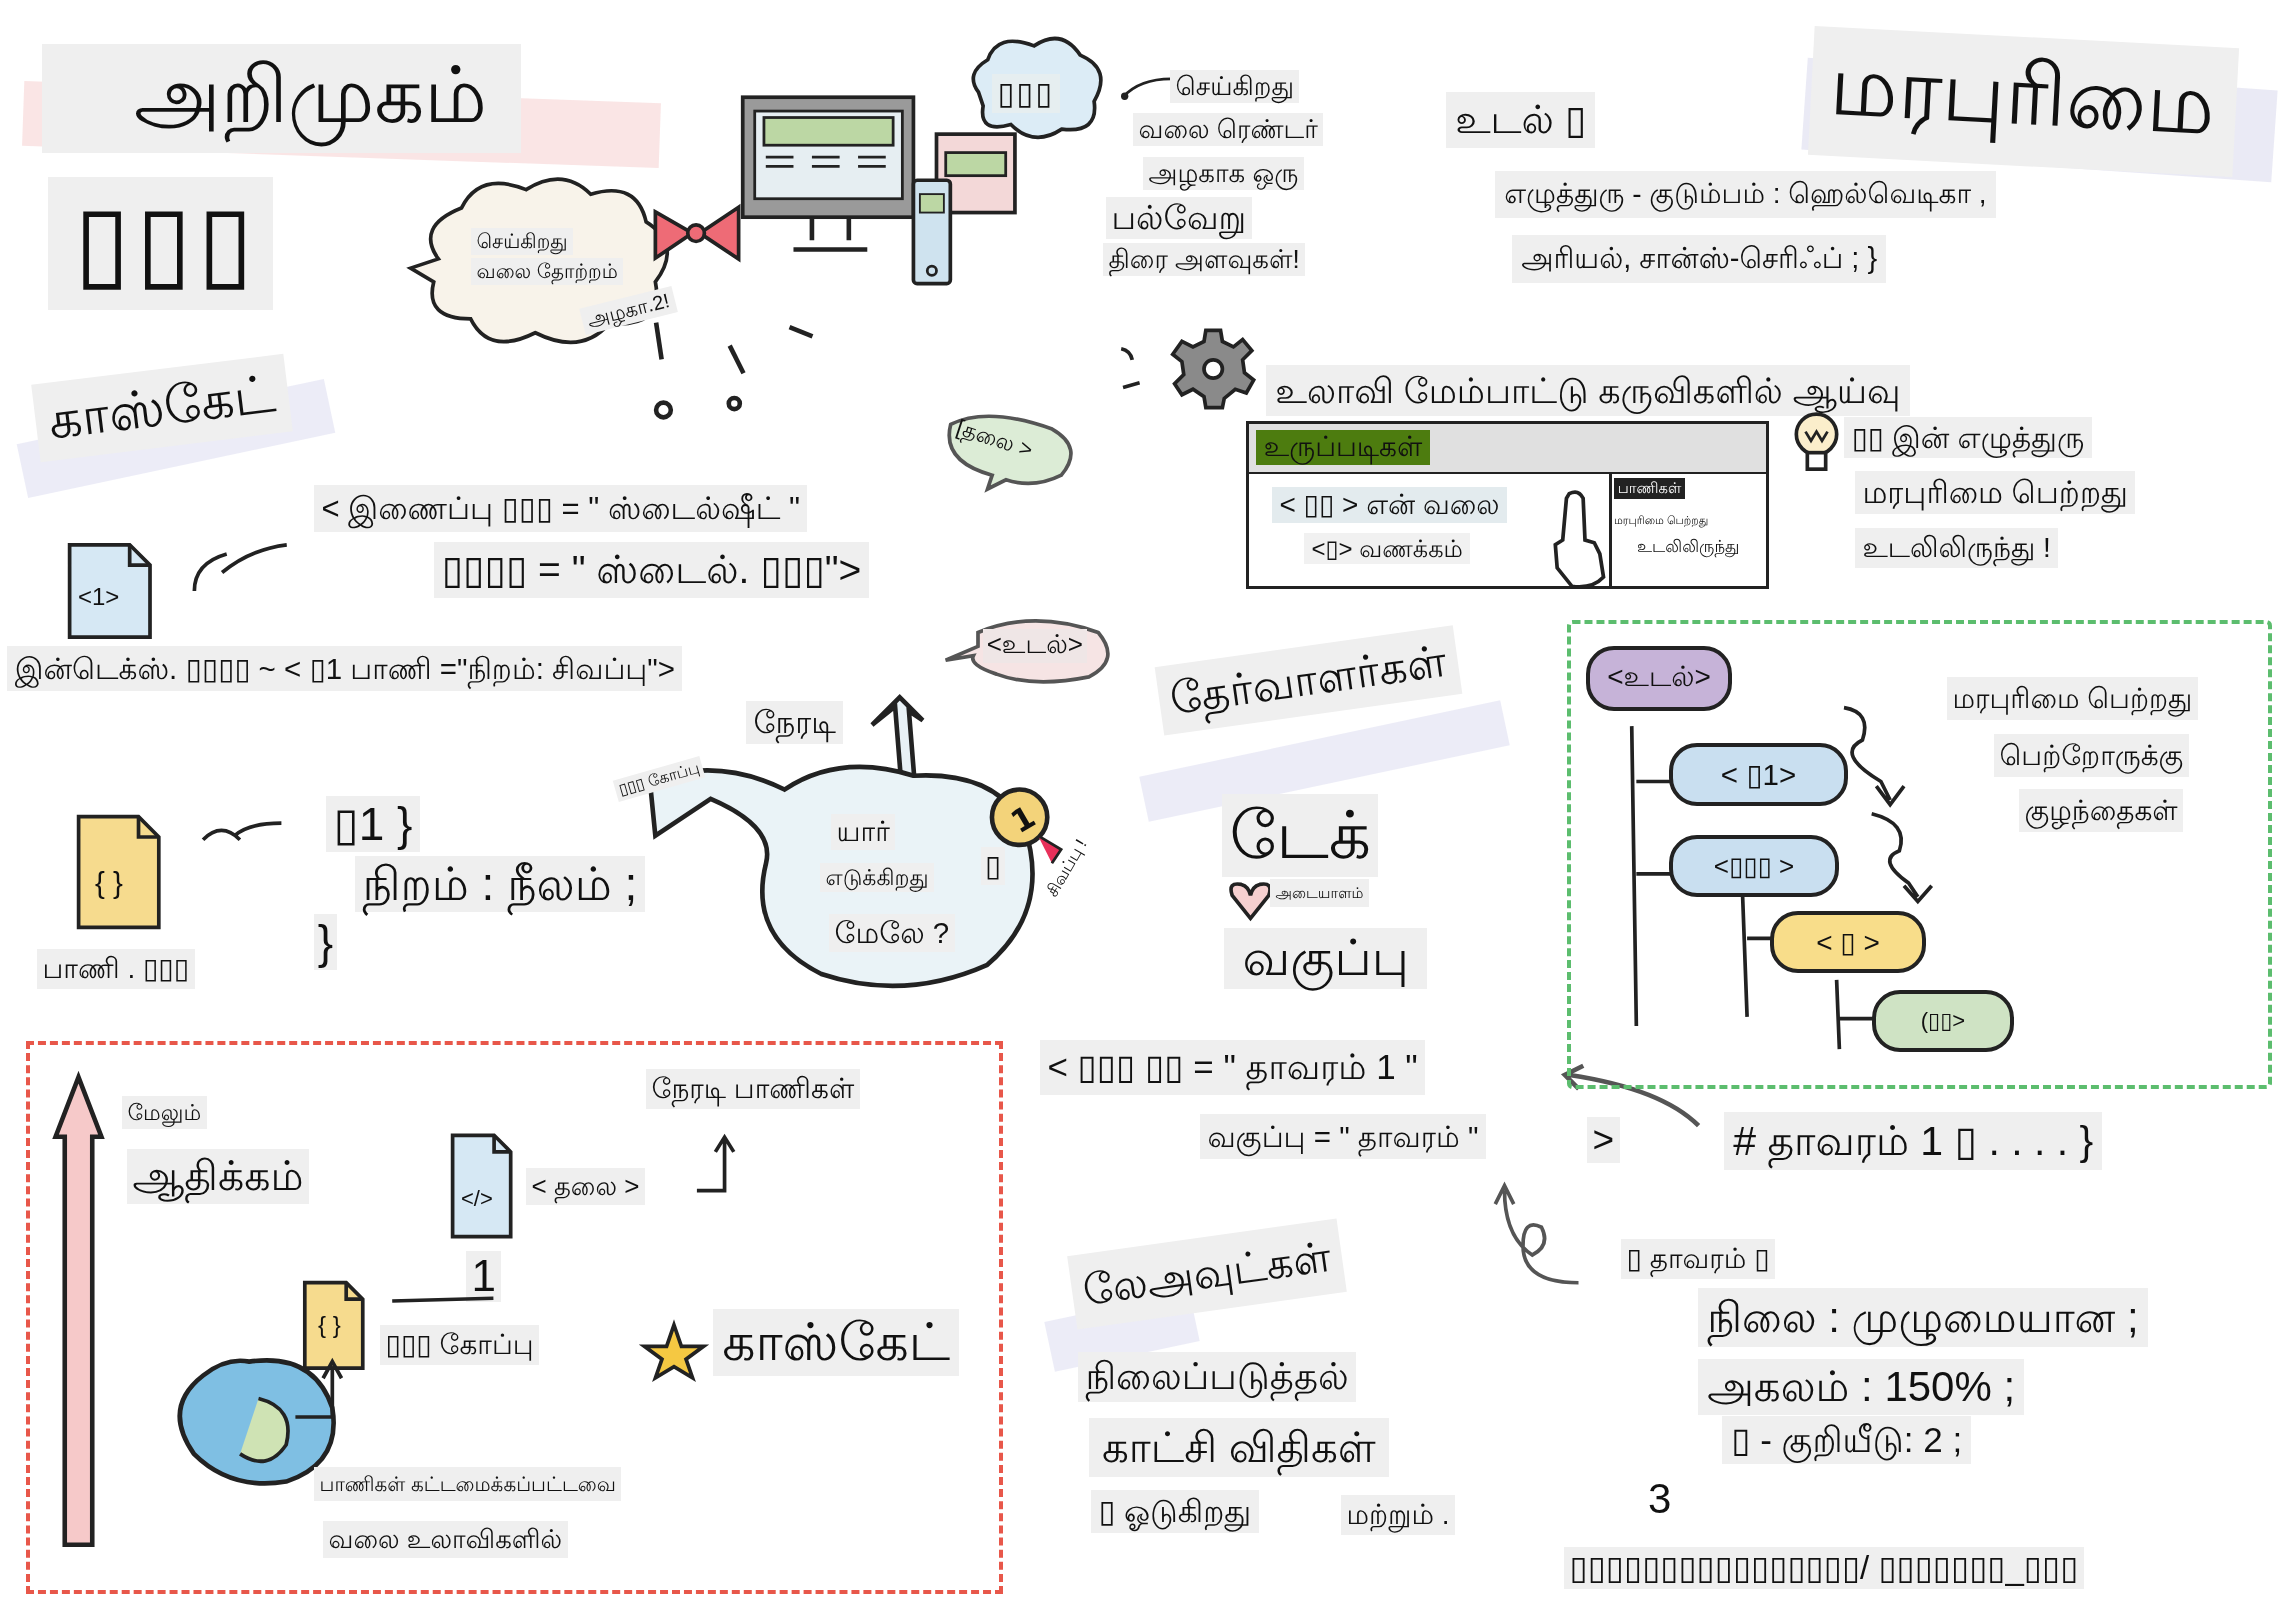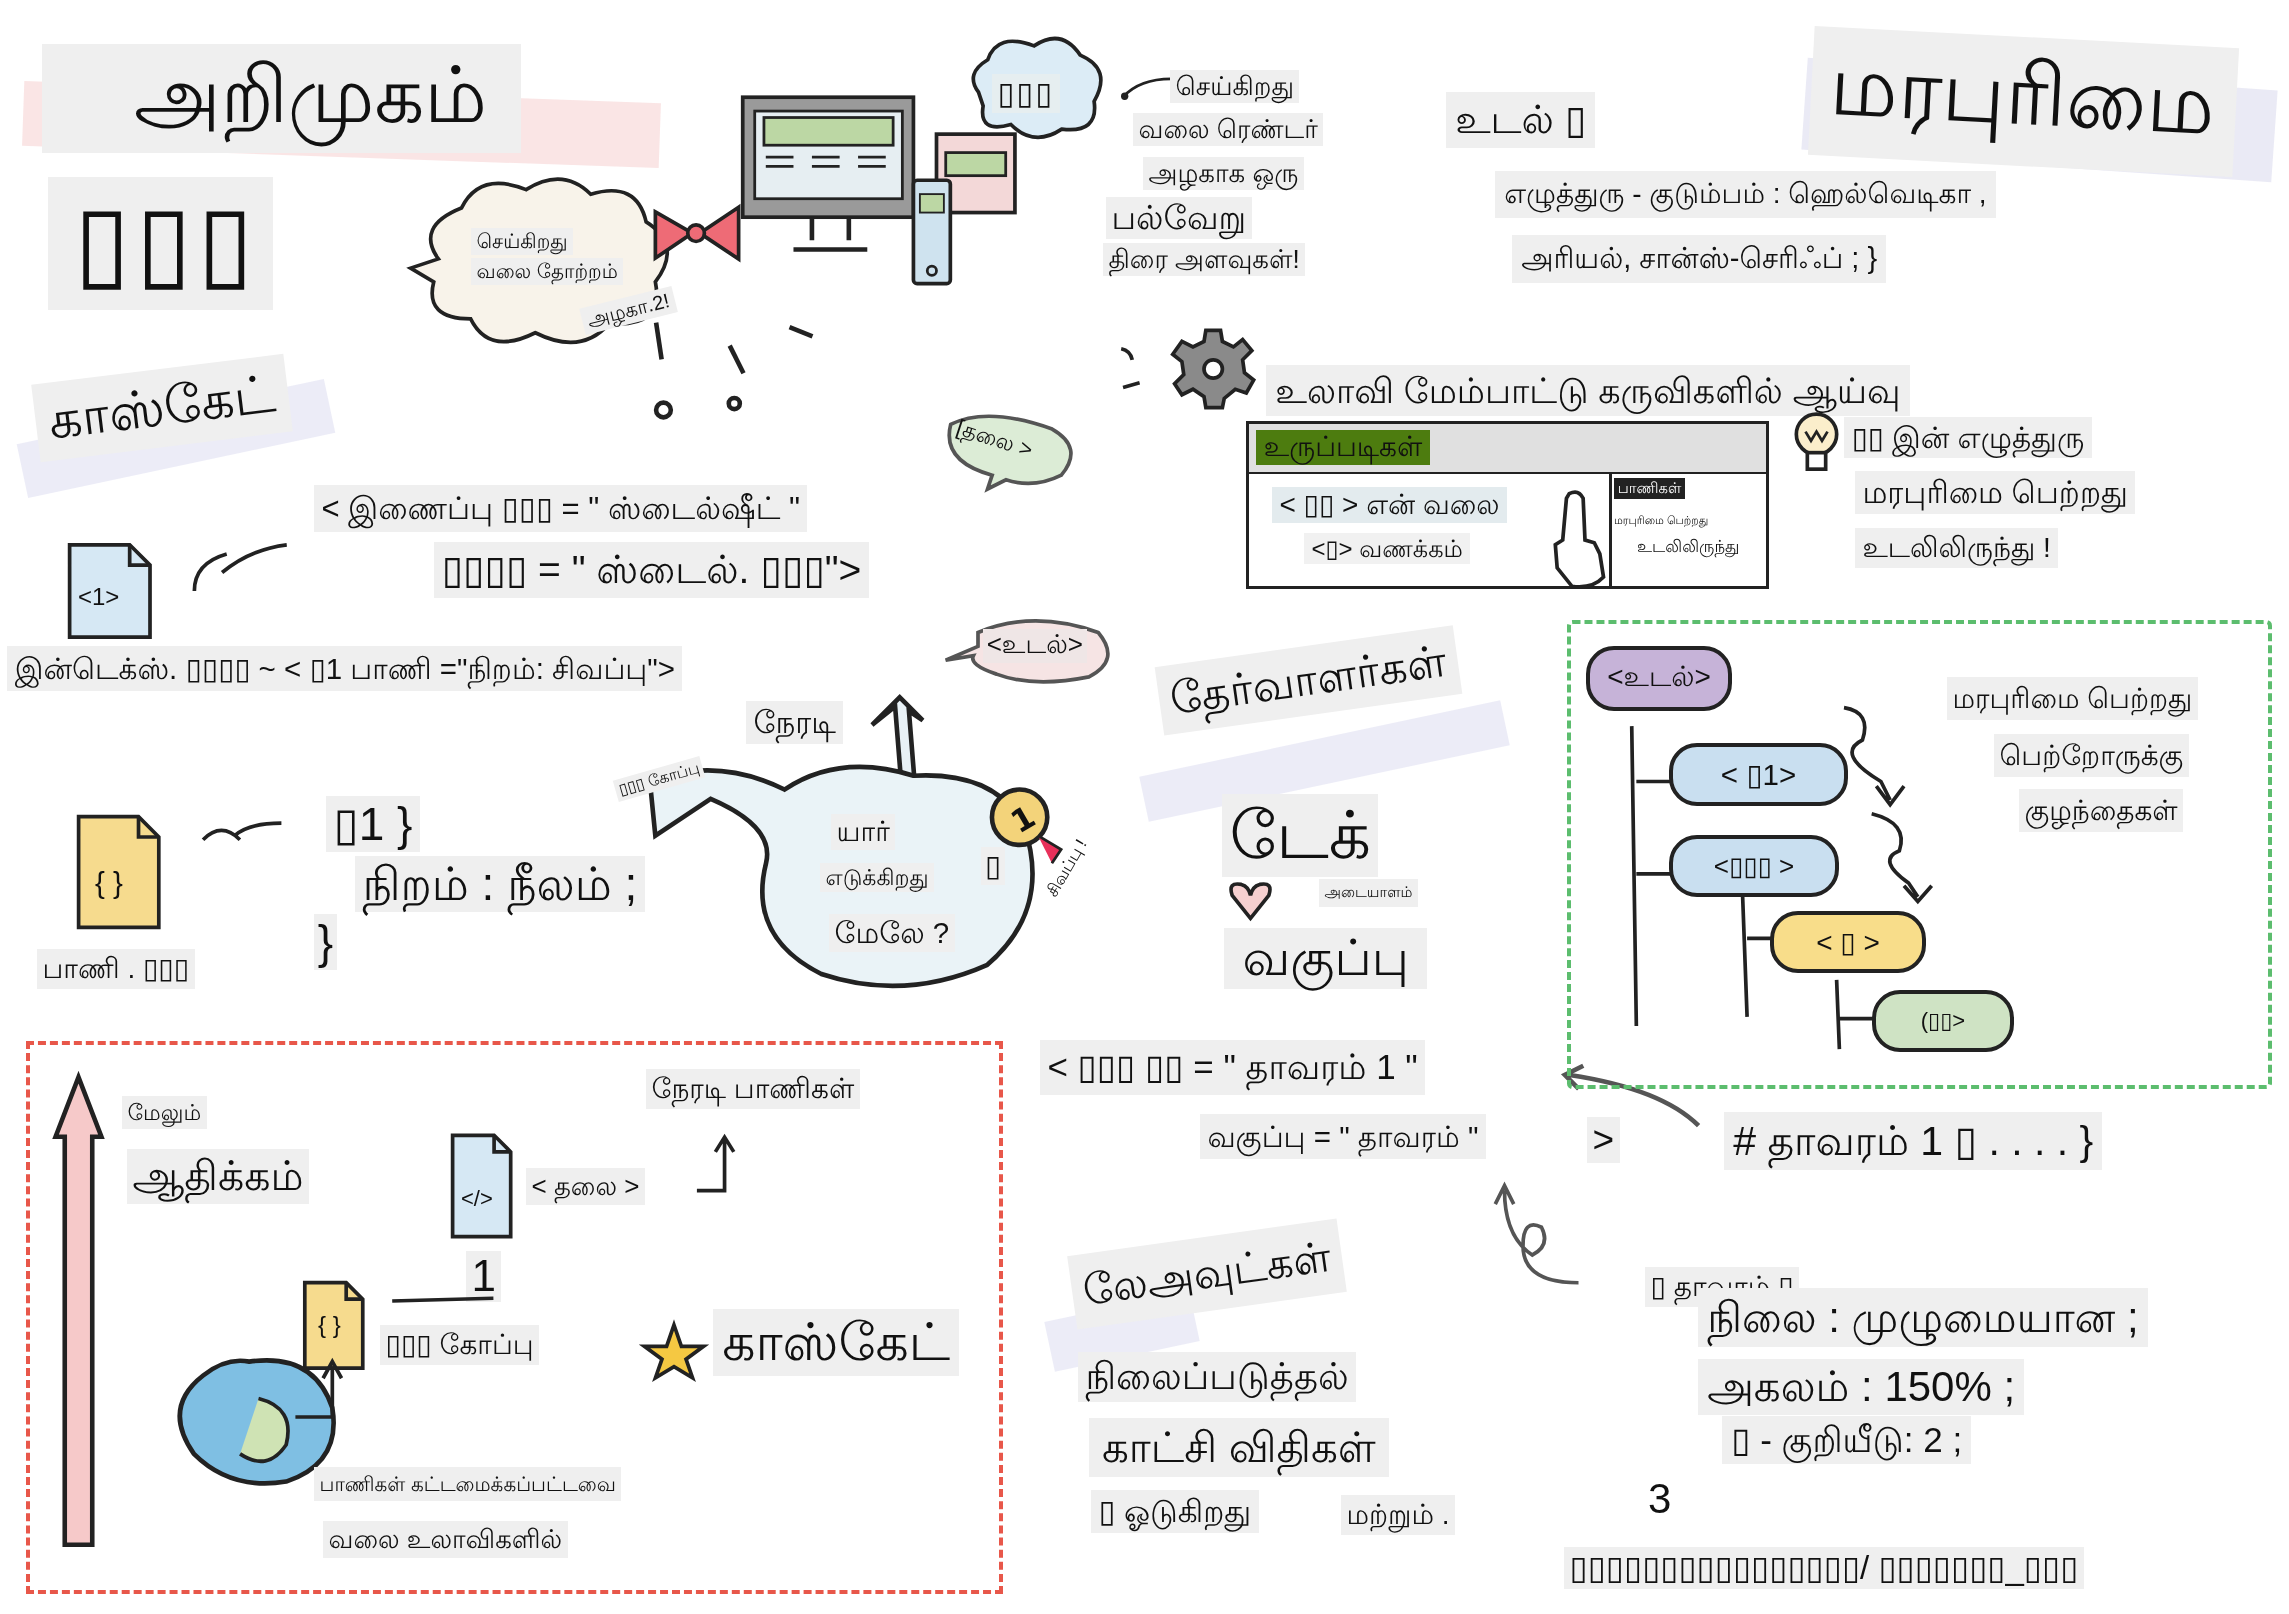--- a/index.html
+++ b/index.html
@@ -184,34 +184,34 @@
 </svg>
 <div class="lbl ln" style="left:314px;top:1467px;font-size:20px;padding:5.5px 5.5px;">பாணிகள் கட்டமைக்கப்பட்டவை</div>
 <div class="lbl ln" style="left:323px;top:1521px;font-size:26px;padding:3.7px 5.5px;">வலை உலாவிகளில்</div>
 
 <div class="tape" style="left:1140px;top:738px;width:369px;height:46px;background:#dcdcf0;transform:rotate(-12deg);"></div>
 <div class="lbl ln" style="left:1158px;top:646px;font-size:44px;padding:9.2px 11px;transform:rotate(-8deg);">தேர்வாளர்கள்</div>
 <div class="lbl ln" style="left:1222px;top:794px;font-size:66px;padding:3.7px 7.4px;">டேக்</div>
 <svg style="left:1223px;top:877px;" width="55" height="46" viewBox="0 0 60 50">
   <path d="M30 45 L10 20 Q5 5 20 8 Q28 10 30 20 Q32 10 40 8 Q55 5 50 20 Z" fill="#f6d0d0" stroke="#222" stroke-width="4"></path>
 </svg>
-<div class="lbl ln" style="left:1319px;top:879px;font-size:14.8px;padding:5.5px 5.5px;font-family:Liberation Mono, monospace;">அடையாளம்</div>
+<div class="lbl ln" style="left:1270px;top:879px;font-size:14.8px;padding:5.5px 5.5px;">அடையாளம்</div>
 <div class="lbl ln" style="left:1224px;top:928px;font-size:50px;padding:1.8px 18.5px;">வகுப்பு</div>
 
 <div class="lbl ln" style="left:1040px;top:1040px;font-size:35px;padding:7.4px 7.4px;">&lt; ▯▯▯ ▯▯ = " தாவரம் 1 "</div>
 <div class="lbl ln" style="left:1200px;top:1114px;font-size:29.5px;padding:5.5px 7.4px;">வகுப்பு = " தாவரம் "</div>
 <div class="lbl ln" style="left:1587px;top:1117px;font-size:37px;padding:1.8px 5.5px;">&gt;</div>
 <svg style="left:1551px;top:1061px;" width="166" height="74" viewBox="0 0 180 80">
   <path d="M160 70 Q120 30 20 15 M35 5 L15 15 L30 30" stroke="#555" stroke-width="5" fill="none"></path>
 </svg>
 <div class="lbl ln" style="left:1724px;top:1112px;font-size:41px;padding:5.5px 9.2px;"># தாவரம் 1 ▯ . . . . }</div>
 <svg style="left:1486px;top:1181px;" width="111" height="111" viewBox="0 0 120 120">
   <path d="M100 110 Q40 110 40 70 Q40 40 60 50 Q70 70 50 80 Q20 60 20 10 M10 25 L20 5 L30 25" stroke="#555" stroke-width="4" fill="none"></path>
 </svg>
-<div class="lbl ln" style="left:1621px;top:1267px;font-size:28px;padding:3.7px 5.5px;margin-left:24px;">▯ தாவரம் ▯</div>
+<div class="lbl ln" style="left:1621px;top:1239px;font-size:28px;padding:3.7px 5.5px;">▯ தாவரம் ▯</div>
 <div class="lbl ln" style="left:1698px;top:1288px;font-size:42px;padding:5.5px 9.2px;">நிலை : முழுமையான ;</div>
 <div class="lbl ln" style="left:1698px;top:1359px;font-size:42px;padding:3.7px 9.2px;">அகலம் : 150% ;</div>
 <div class="lbl ln" style="left:1722px;top:1416px;font-size:35px;padding:3.7px 9.2px;">▯ - குறியீடு: 2 ;</div>
 <div class="abs ln" style="left:1648px;top:1475px;font-size:42px;">3</div>
 
 <div class="abs" style="left:1567px;top:620px;width:697px;height:461px;border:4.6px dashed #5cbd6e;border-radius:5.5px;"></div>
 <svg style="left:1567px;top:620px;" width="554" height="443" viewBox="0 0 600 480">
   <path d="M70 115 L75 440 M75 175 L120 175 M75 275 L120 275 M190 295 L195 430 M195 345 L240 345 M292 390 L295 465 M295 432 L335 432" stroke="#222" stroke-width="4" fill="none"></path>
   <path d="M300 95 Q330 100 320 130 Q290 145 340 175 L350 195 M335 180 L350 200 L365 180" stroke="#222" stroke-width="4" fill="none"></path>
   <path d="M330 210 Q370 220 360 250 Q335 260 370 285 L380 300 M365 288 L380 305 L395 288" stroke="#222" stroke-width="4" fill="none"></path>

